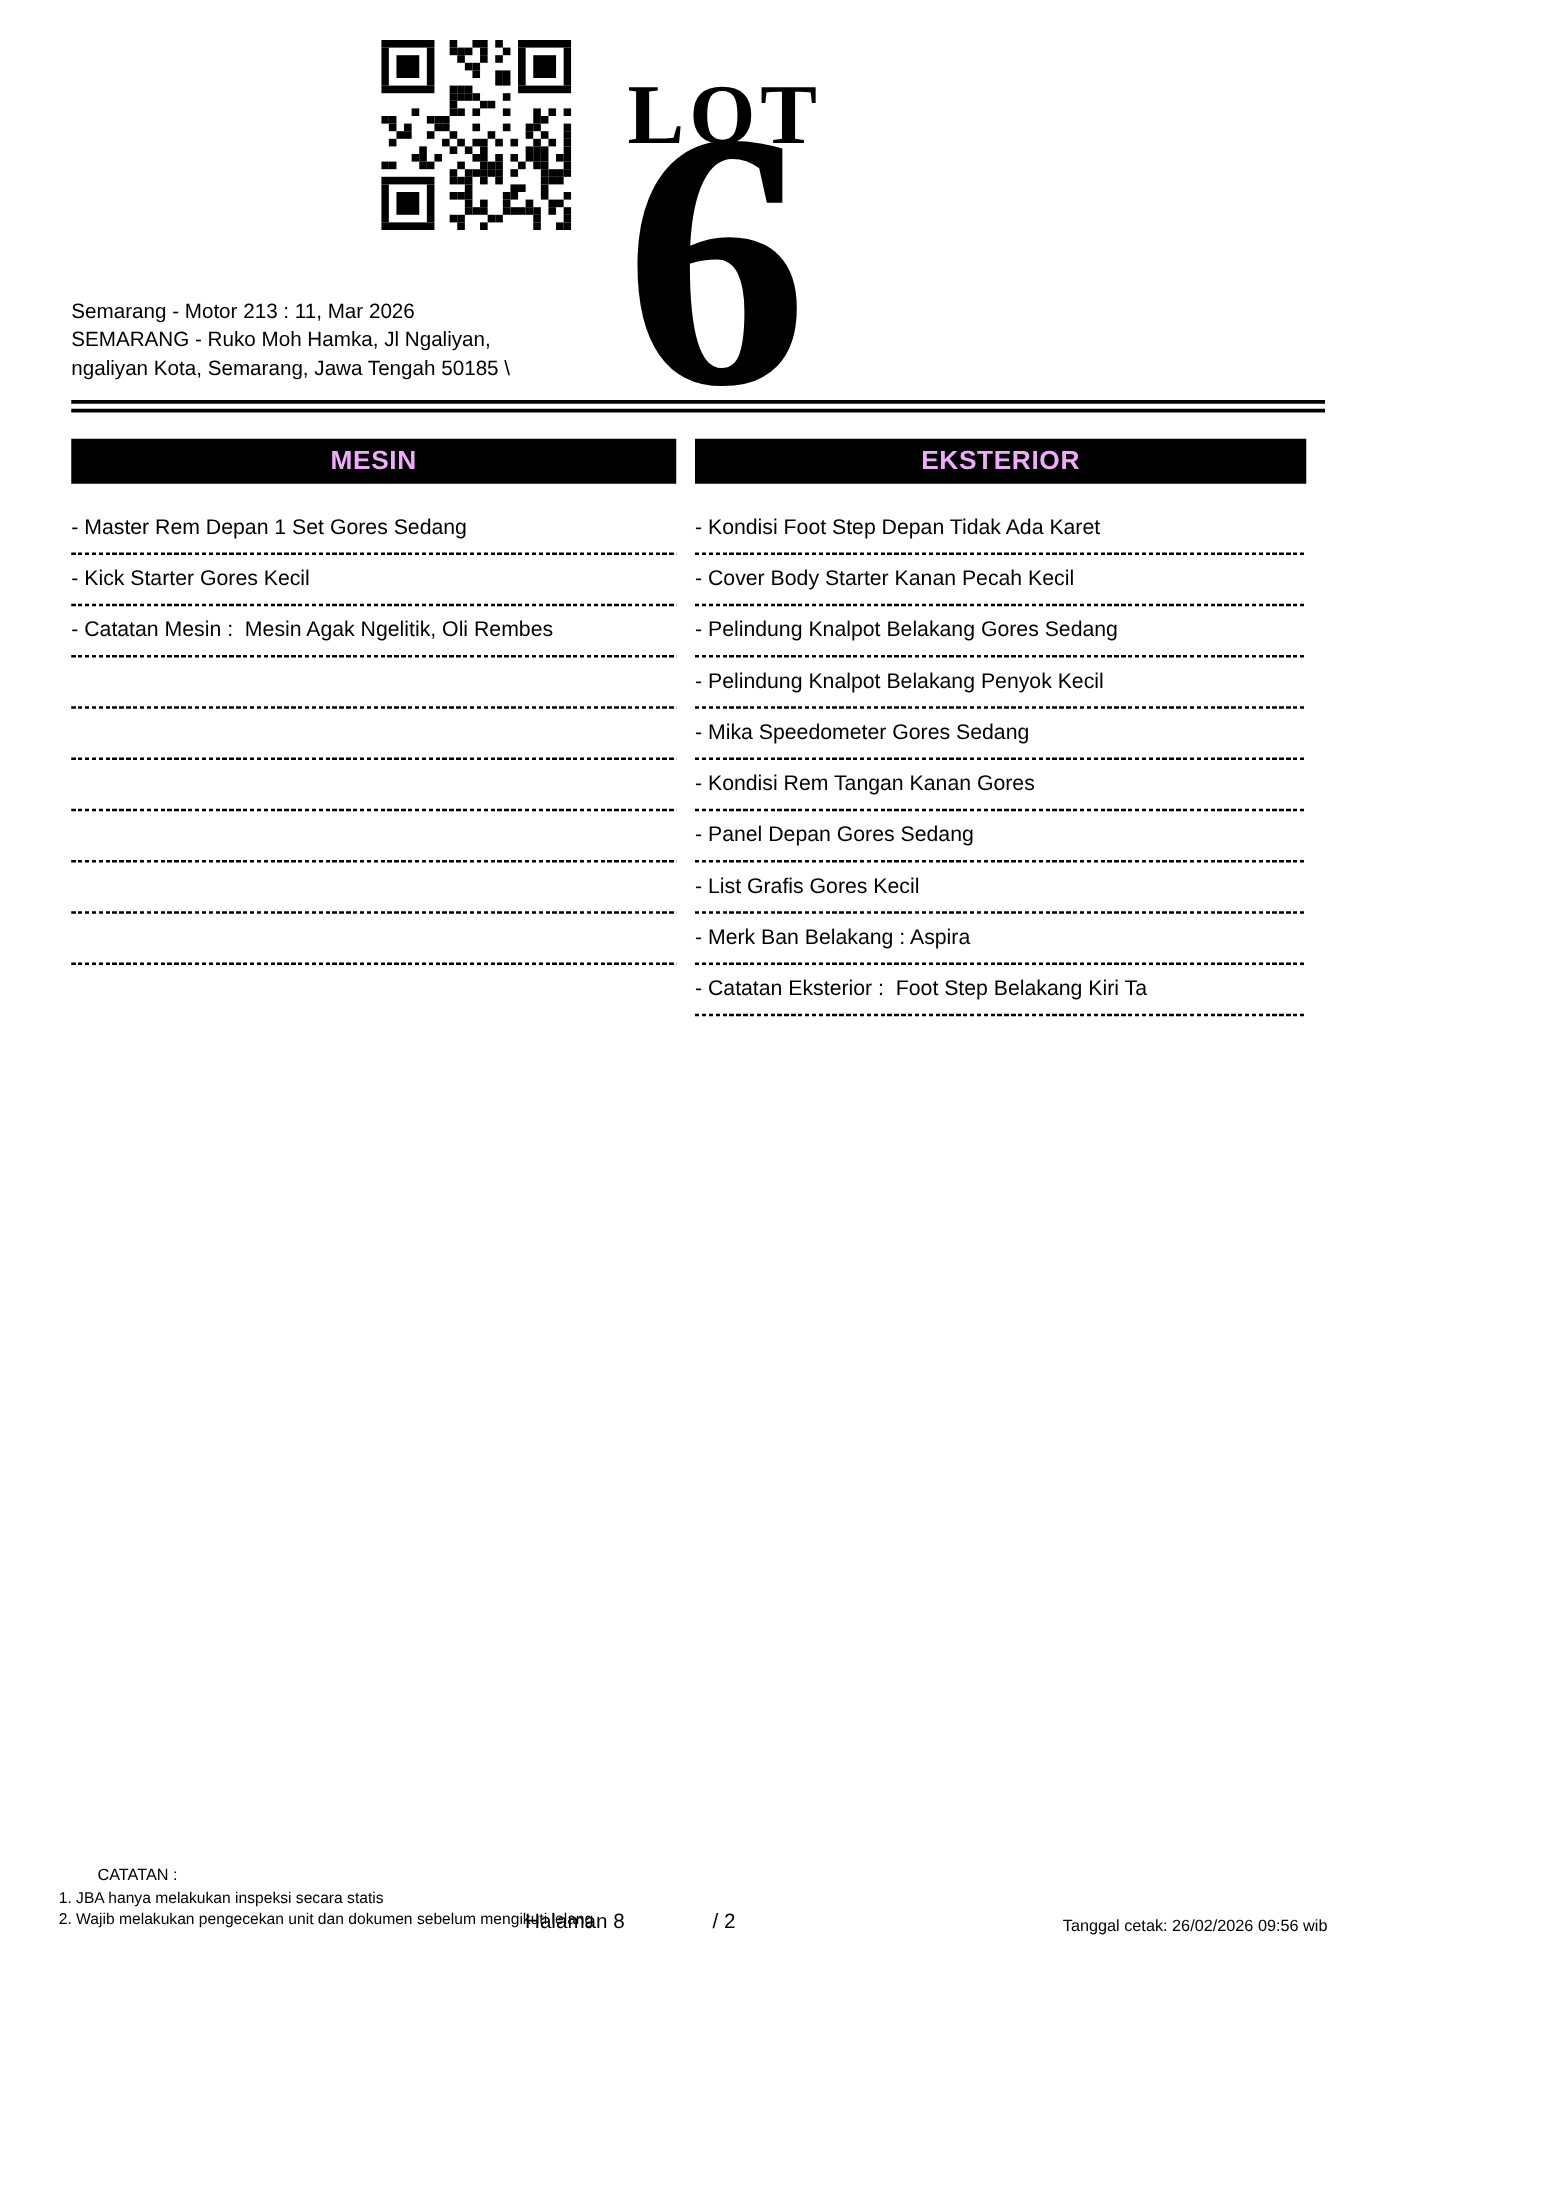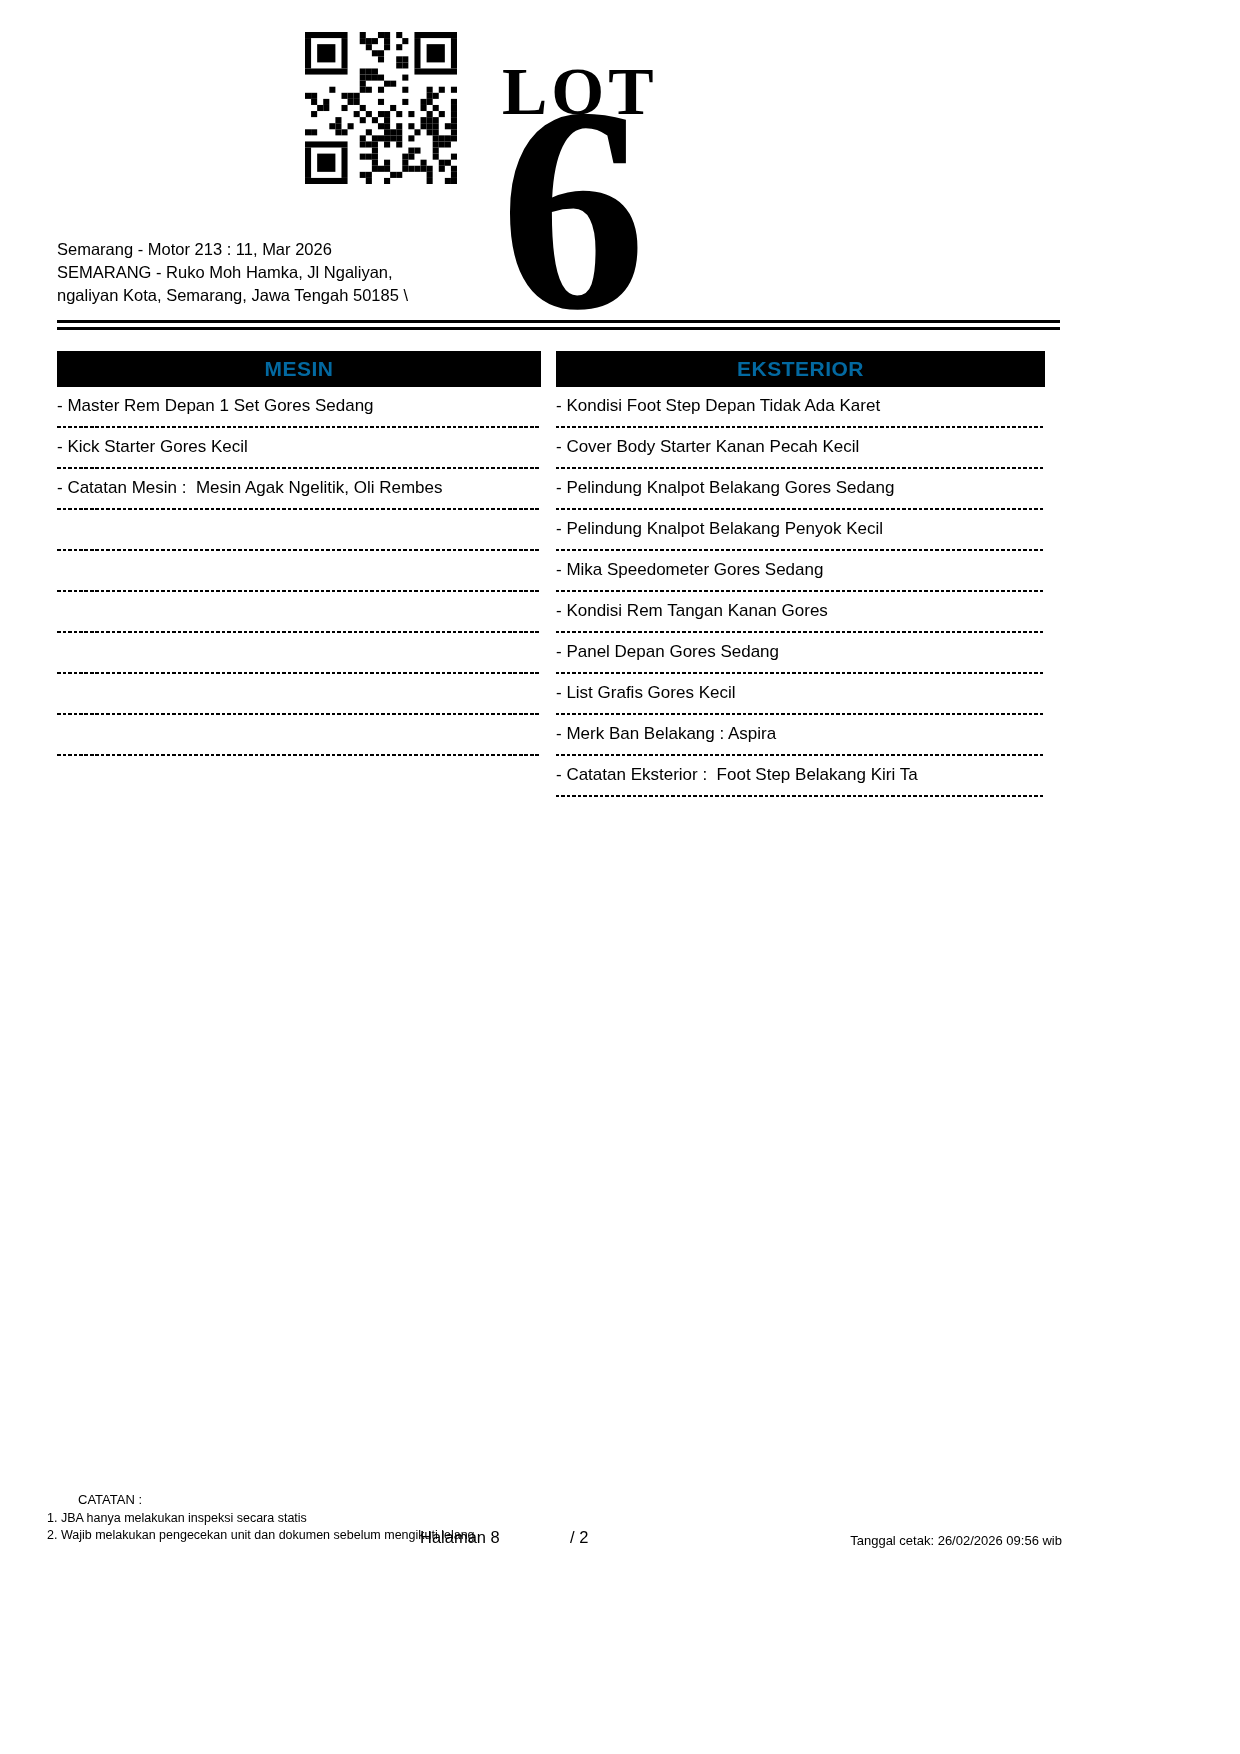--- a/index.html
+++ b/index.html
@@ -37,25 +37,25 @@
     position: absolute; left: 57px; top: 320px; width: 1003px; height: 10px;
     border-top: 3px solid #000; border-bottom: 3px solid #000;
   }
 
   
   .columns { position: absolute; left: 57px; top: 351px; width: 1003px; display: flex; gap: 15px; }
   .col { flex: 0 0 auto; }
   .col-mesin { width: 484px; }
   .col-eks { width: 489px; }
   .col-header {
-    background: #000; color: #0369a1; height: 36px;
+    background: #000; color: #f0abfc; height: 36px;
     display: flex; align-items: center; justify-content: center;
     font-size: 21px; font-weight: 700; letter-spacing: 0.5px;
   }
-  .col-body { padding-top: 0; }
+  .col-body { padding-top: 16px; }
   .row { height: 41px; display: flex; flex-direction: column; justify-content: space-between; }
   .row-text { padding-top: 9px; font-size: 17px; white-space: pre-wrap; line-height: 20px; }
   .dotted {
     height: 2.5px;
     background-image: repeating-linear-gradient(to right, #000 0 3.5px, transparent 3.5px 5.5px);
   }
 
   
   .notes { position: absolute; left: 38px; top: 1492px; font-size: 13px; }
   .notes-title { font-size: 13px; margin-bottom: 3px; margin-left: 40px; }

